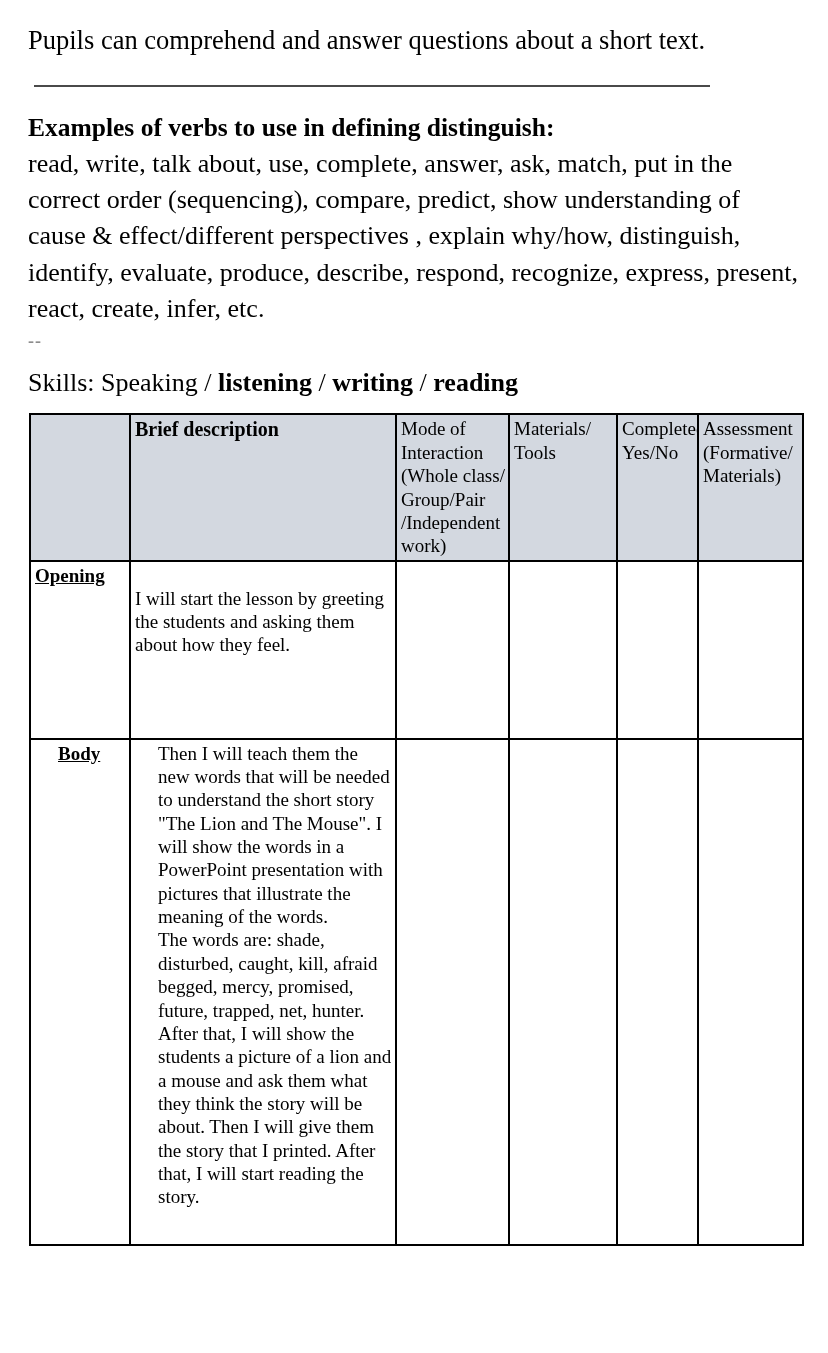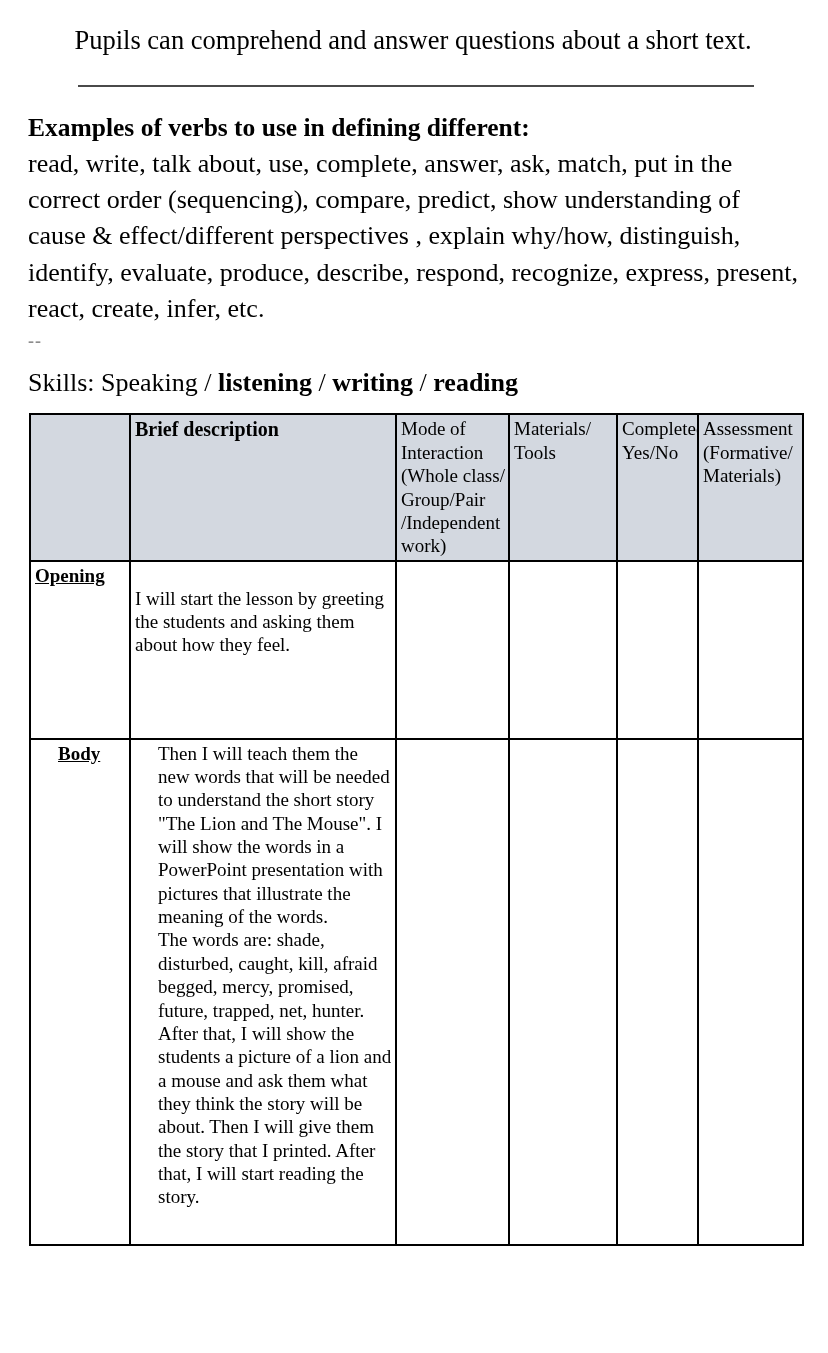--- a/index.html
+++ b/index.html
@@ -38,21 +38,21 @@
     border-bottom: 3px solid #000;
     padding-bottom: 1px;
   }
 
   
   .objective {
     margin: 0;
     padding: 22px 30px 0 28px;
     font-size: 26.5px;
     line-height: 1.42;
-    text-align: center;
+    text-align: left;
   }
   .fill-rule {
     display: inline-block;
     width: 676px;
     border-bottom: 2px solid #4a4a4a;
     height: 0.72em;
     vertical-align: baseline;
     margin-left: 6px;
   }
 
@@ -143,21 +143,21 @@
 </head>
 <body>
 
 <div class="page">
 
 
   <p class="objective">
     <span>Pupils can comprehend and answer questions about a short text.</span><span class="fill-rule"></span>
   </p>
 
-  <p class="verbs-heading">Examples of verbs to use in defining different:</p>
+  <p class="verbs-heading">Examples of verbs to use in defining distinguish:</p>
 
   <p class="verbs-body">read, write, talk about, use, complete, answer, ask, match, put in the correct order (sequencing), compare, predict, show understanding of cause &amp; effect/different perspectives , explain why/how, distinguish, identify,  evaluate, produce, describe, respond, recognize, express, present, react, create, infer, etc.</p>
 
   <p class="dash-mark">--</p>
 
   <p class="skills">
     <span>Skills: </span><span>Speaking</span><span> / </span><b>listening</b><span> / </span><b>writing</b><span> / </span><b>reading</b>
   </p>
 
   <div class="planner-table-wrap">

